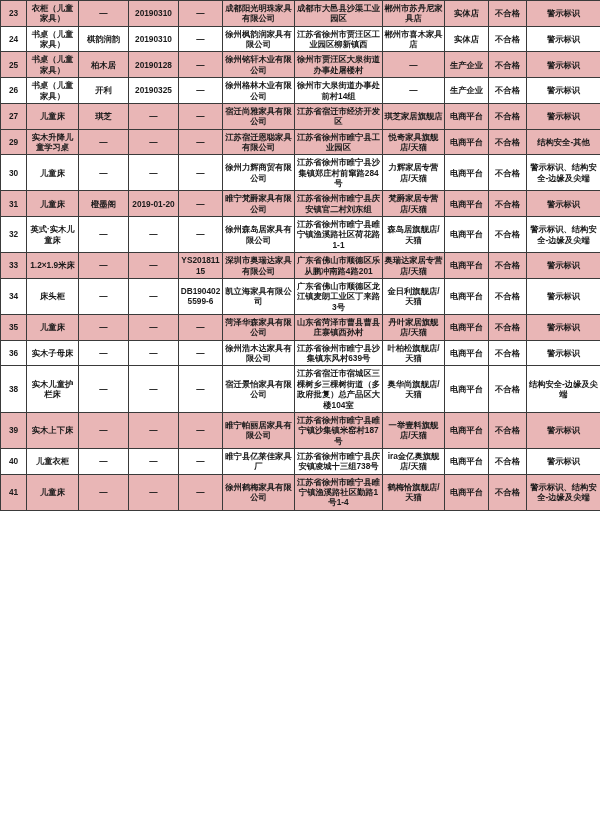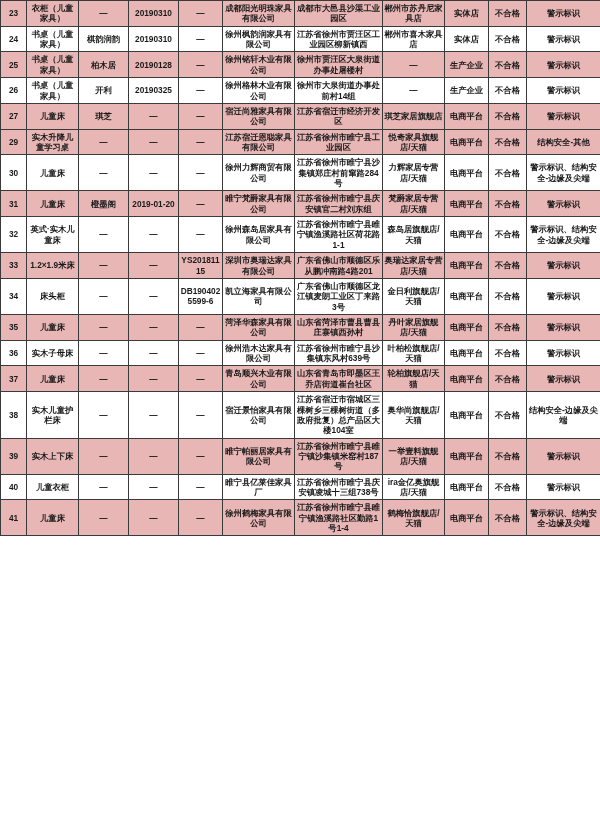--- a/index.html
+++ b/index.html
@@ -234,33 +234,20 @@
           <td>—</td>
           <td>—</td>
           <td>—</td>
           <td>徐州浩木达家具有限公司</td>
           <td>江苏省徐州市睢宁县沙集镇东风村639号</td>
           <td>叶柏松旗舰店/天猫</td>
           <td>电商平台</td>
           <td>不合格</td>
           <td>警示标识</td>
         </tr>
-        <tr class="odd">
-          <td>37</td>
-          <td>儿童床</td>
-          <td>—</td>
-          <td>—</td>
-          <td>—</td>
-          <td>青岛顺兴木业有限公司</td>
-          <td>山东省青岛市即墨区王乔店街道崔台社区</td>
-          <td>轮柏旗舰店/天猫</td>
-          <td>电商平台</td>
-          <td>不合格</td>
-          <td>警示标识</td>
-        </tr>
         <tr class="even">
           <td>38</td>
           <td>实木儿童护栏床</td>
           <td>—</td>
           <td>—</td>
           <td>—</td>
           <td>宿迁景怡家具有限公司</td>
           <td>江苏省宿迁市宿城区三棵树乡三棵树街道（多政府批复）总产品区大楼104室</td>
           <td>奥华尚旗舰店/天猫</td>
           <td>电商平台</td>

